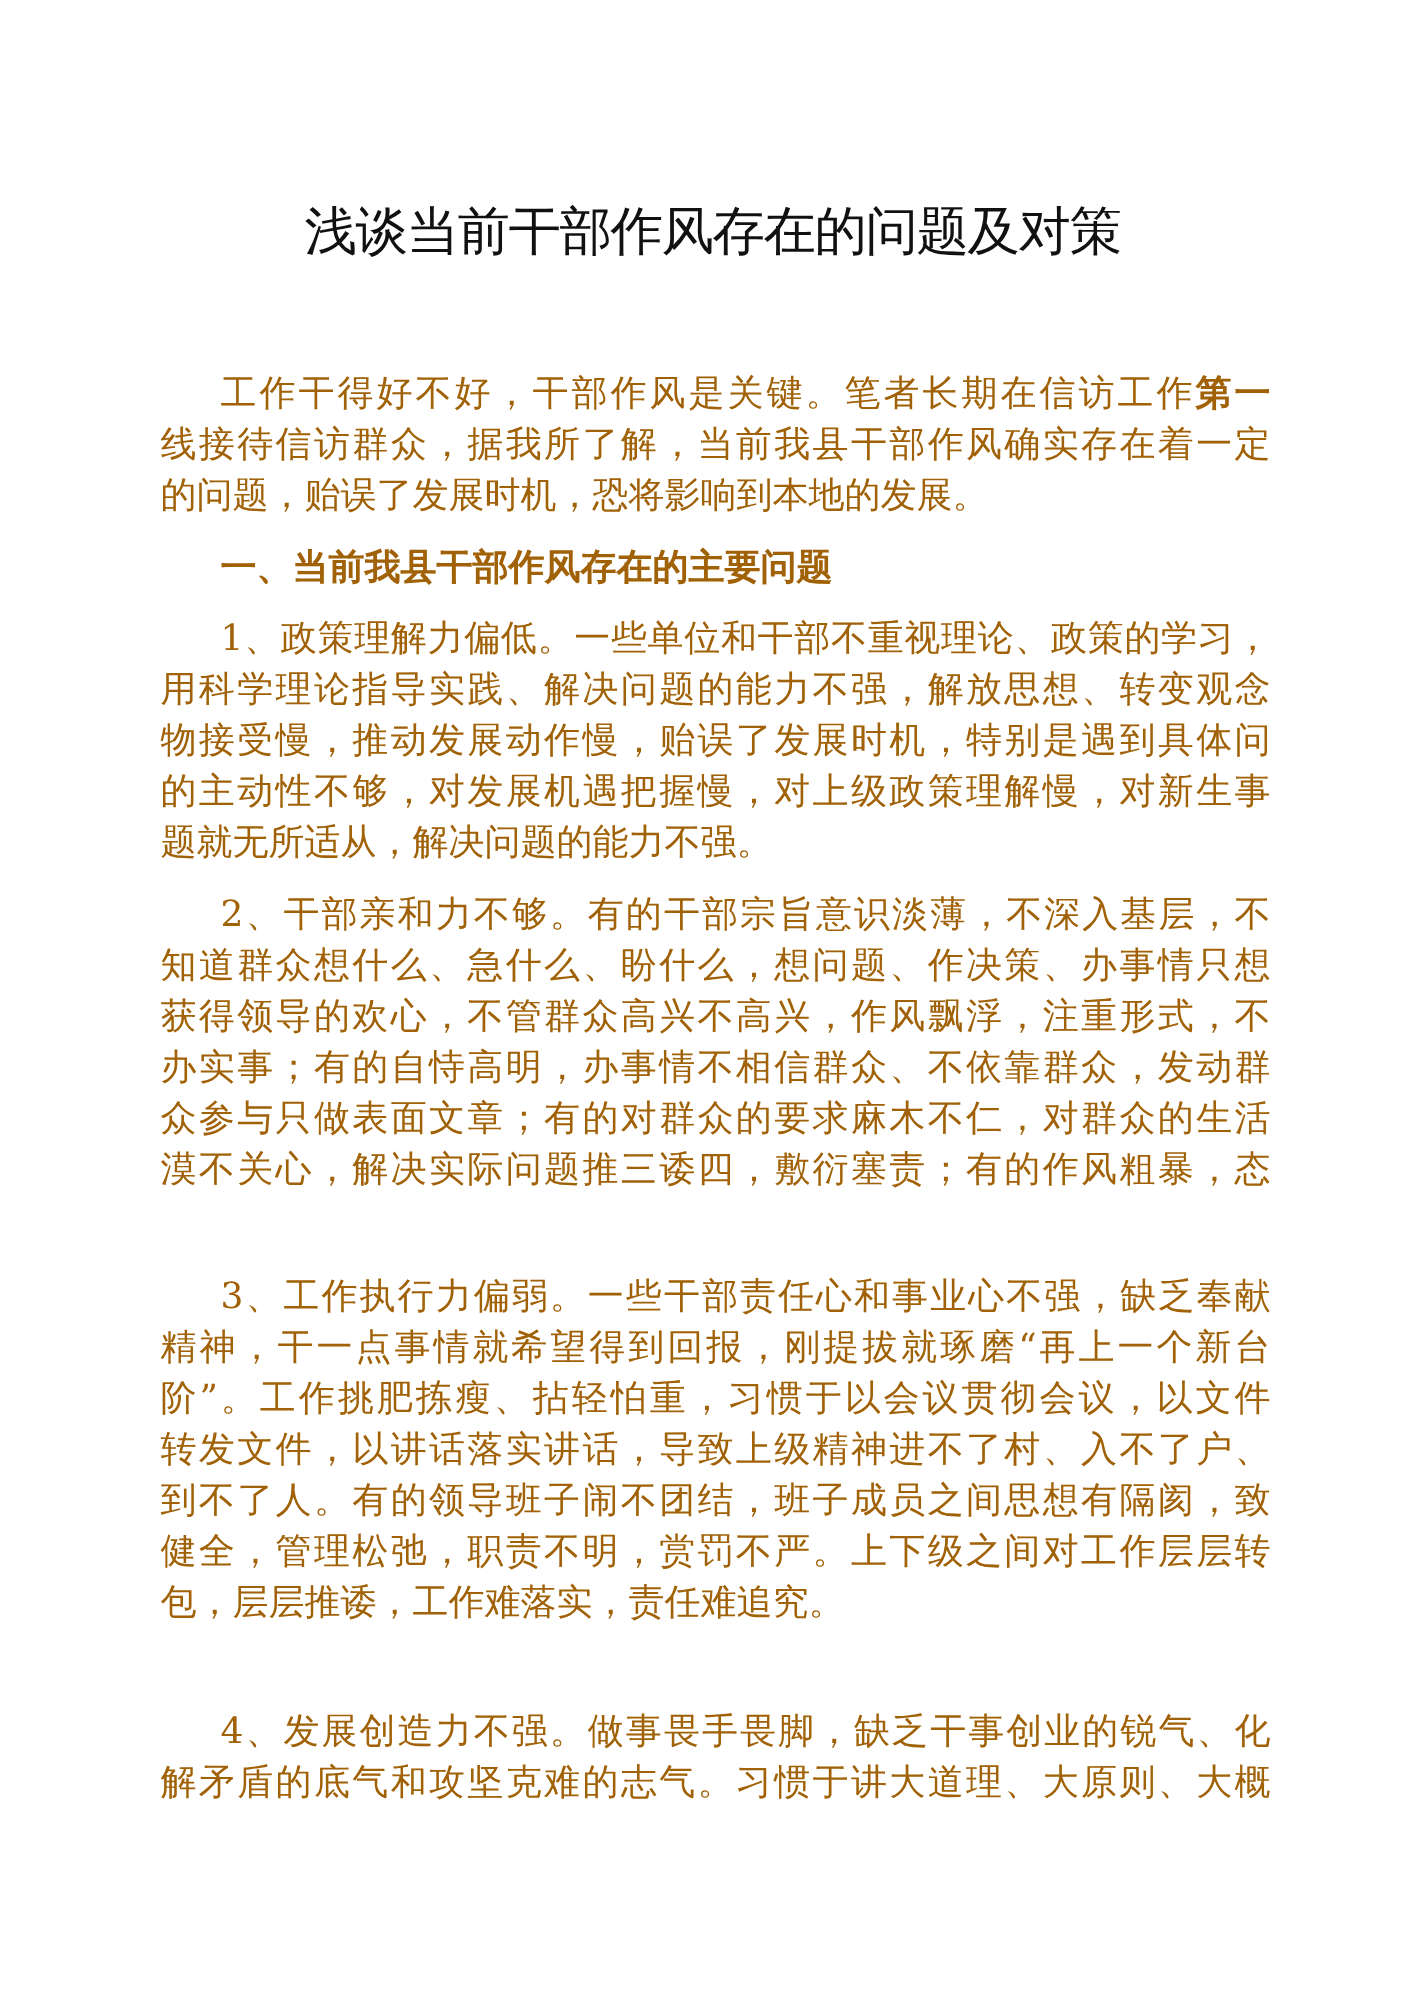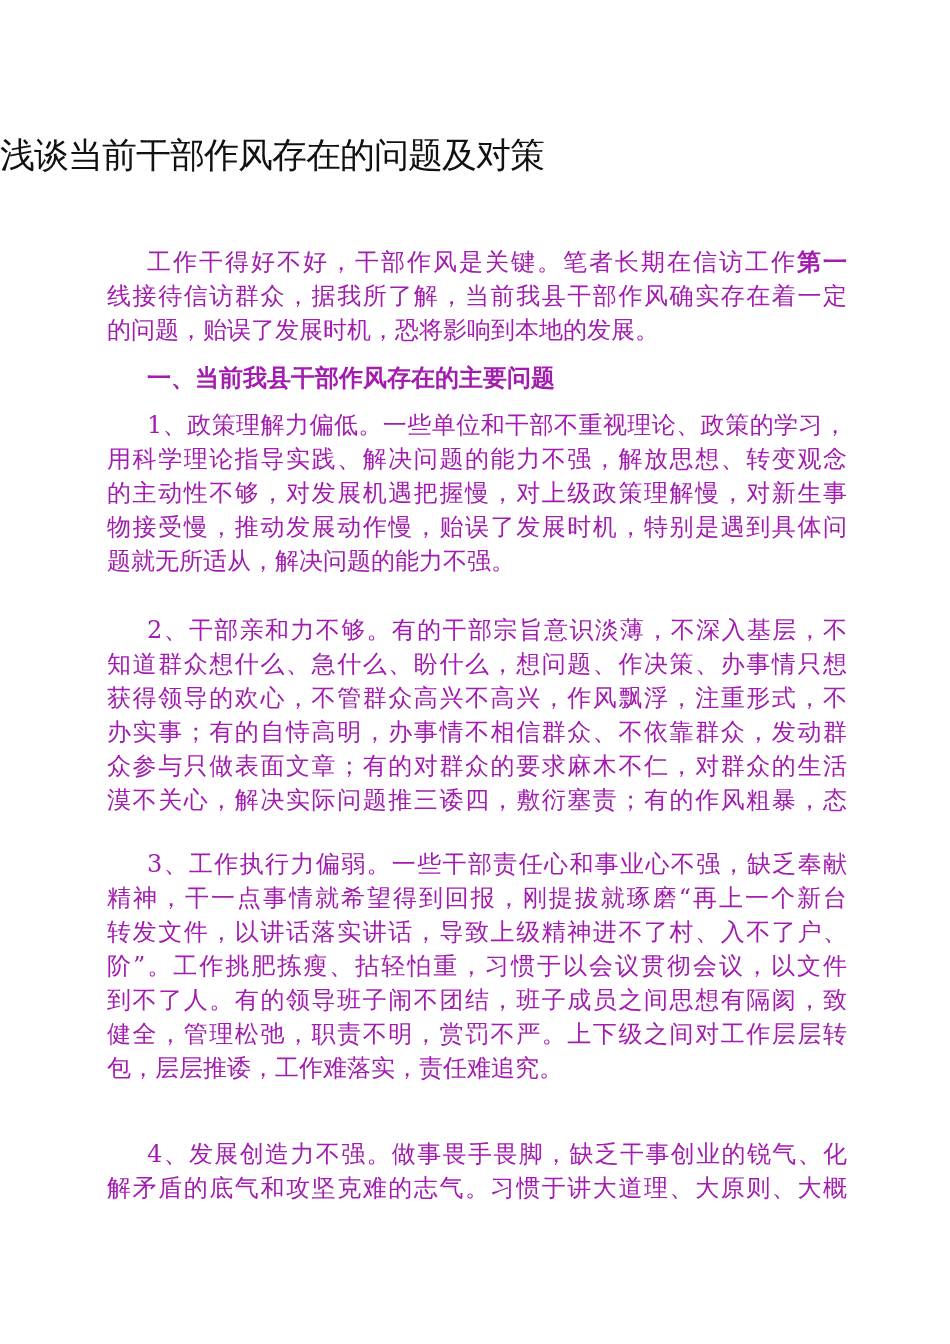--- a/index.html
+++ b/index.html
@@ -1,24 +1,24 @@
 <!DOCTYPE html>
 <html><head>
 <meta charset="utf-8">
 <style>
   html, body { margin:0; padding:0; background:#ffffff; }
   body { width:950px; height:1344px; position:relative; overflow:hidden; color:#111; }
   .title {
-    position:absolute; left:0; top:130px; width:950px; text-align:left;
+    position:absolute; left:0; top:130px; width:950px; text-align:center;
     font-family:"DejaVu Sans", sans-serif; font-size:35px; line-height:50px; color:#111;
     letter-spacing:-1px;
   }
   .body-text {
     position:absolute; left:107px; width:740px;
-    font-family:"DejaVu Serif", serif; font-size:24px; color:#a21caf;
+    font-family:"DejaVu Serif", serif; font-size:24px; color:#a16207;
   }
   .line { height:34px; line-height:34px; white-space:nowrap; text-align:justify; text-align-last:justify; overflow:visible; }
   .line.last { text-align-last:left; }
   .indent { padding-left:40px; }
   .heading { font-weight:bold; }
   b { font-weight:bold; }
 </style>
 </head>
 <body>
 
@@ -30,39 +30,39 @@
   <div class="line last">的问题，贻误了发展时机，恐将影响到本地的发展。</div>
 </div>
 
 <div class="body-text" style="top:361px;">
   <div class="line indent last heading">一、当前我县干部作风存在的主要问题</div>
 </div>
 
 <div class="body-text" style="top:408px;">
   <div class="line indent">1、政策理解力偏低。一些单位和干部不重视理论、政策的学习，</div>
   <div class="line">用科学理论指导实践、解决问题的能力不强，解放思想、转变观念</div>
+  <div class="line">物接受慢，推动发展动作慢，贻误了发展时机，特别是遇到具体问</div>
   <div class="line">的主动性不够，对发展机遇把握慢，对上级政策理解慢，对新生事</div>
-  <div class="line">物接受慢，推动发展动作慢，贻误了发展时机，特别是遇到具体问</div>
   <div class="line last">题就无所适从，解决问题的能力不强。</div>
 </div>
 
-<div class="body-text" style="top:613px;">
+<div class="body-text" style="top:592px;">
   <div class="line indent">2、干部亲和力不够。有的干部宗旨意识淡薄，不深入基层，不</div>
   <div class="line">知道群众想什么、急什么、盼什么，想问题、作决策、办事情只想</div>
   <div class="line">获得领导的欢心，不管群众高兴不高兴，作风飘浮，注重形式，不</div>
   <div class="line">办实事；有的自恃高明，办事情不相信群众、不依靠群众，发动群</div>
   <div class="line">众参与只做表面文章；有的对群众的要求麻木不仁，对群众的生活</div>
   <div class="line">漠不关心，解决实际问题推三诿四，敷衍塞责；有的作风粗暴，态</div>
 </div>
 
 <div class="body-text" style="top:847px;">
   <div class="line indent">3、工作执行力偏弱。一些干部责任心和事业心不强，缺乏奉献</div>
   <div class="line">精神，干一点事情就希望得到回报，刚提拔就琢磨“再上一个新台</div>
+  <div class="line">阶”。工作挑肥拣瘦、拈轻怕重，习惯于以会议贯彻会议，以文件</div>
   <div class="line">转发文件，以讲话落实讲话，导致上级精神进不了村、入不了户、</div>
-  <div class="line">阶”。工作挑肥拣瘦、拈轻怕重，习惯于以会议贯彻会议，以文件</div>
   <div class="line">到不了人。有的领导班子闹不团结，班子成员之间思想有隔阂，致</div>
   <div class="line">健全，管理松弛，职责不明，赏罚不严。上下级之间对工作层层转</div>
   <div class="line last">包，层层推诿，工作难落实，责任难追究。</div>
 </div>
 
 <div class="body-text" style="top:1137px;">
   <div class="line indent">4、发展创造力不强。做事畏手畏脚，缺乏干事创业的锐气、化</div>
   <div class="line">解矛盾的底气和攻坚克难的志气。习惯于讲大道理、大原则、大概</div>
 </div>
 

